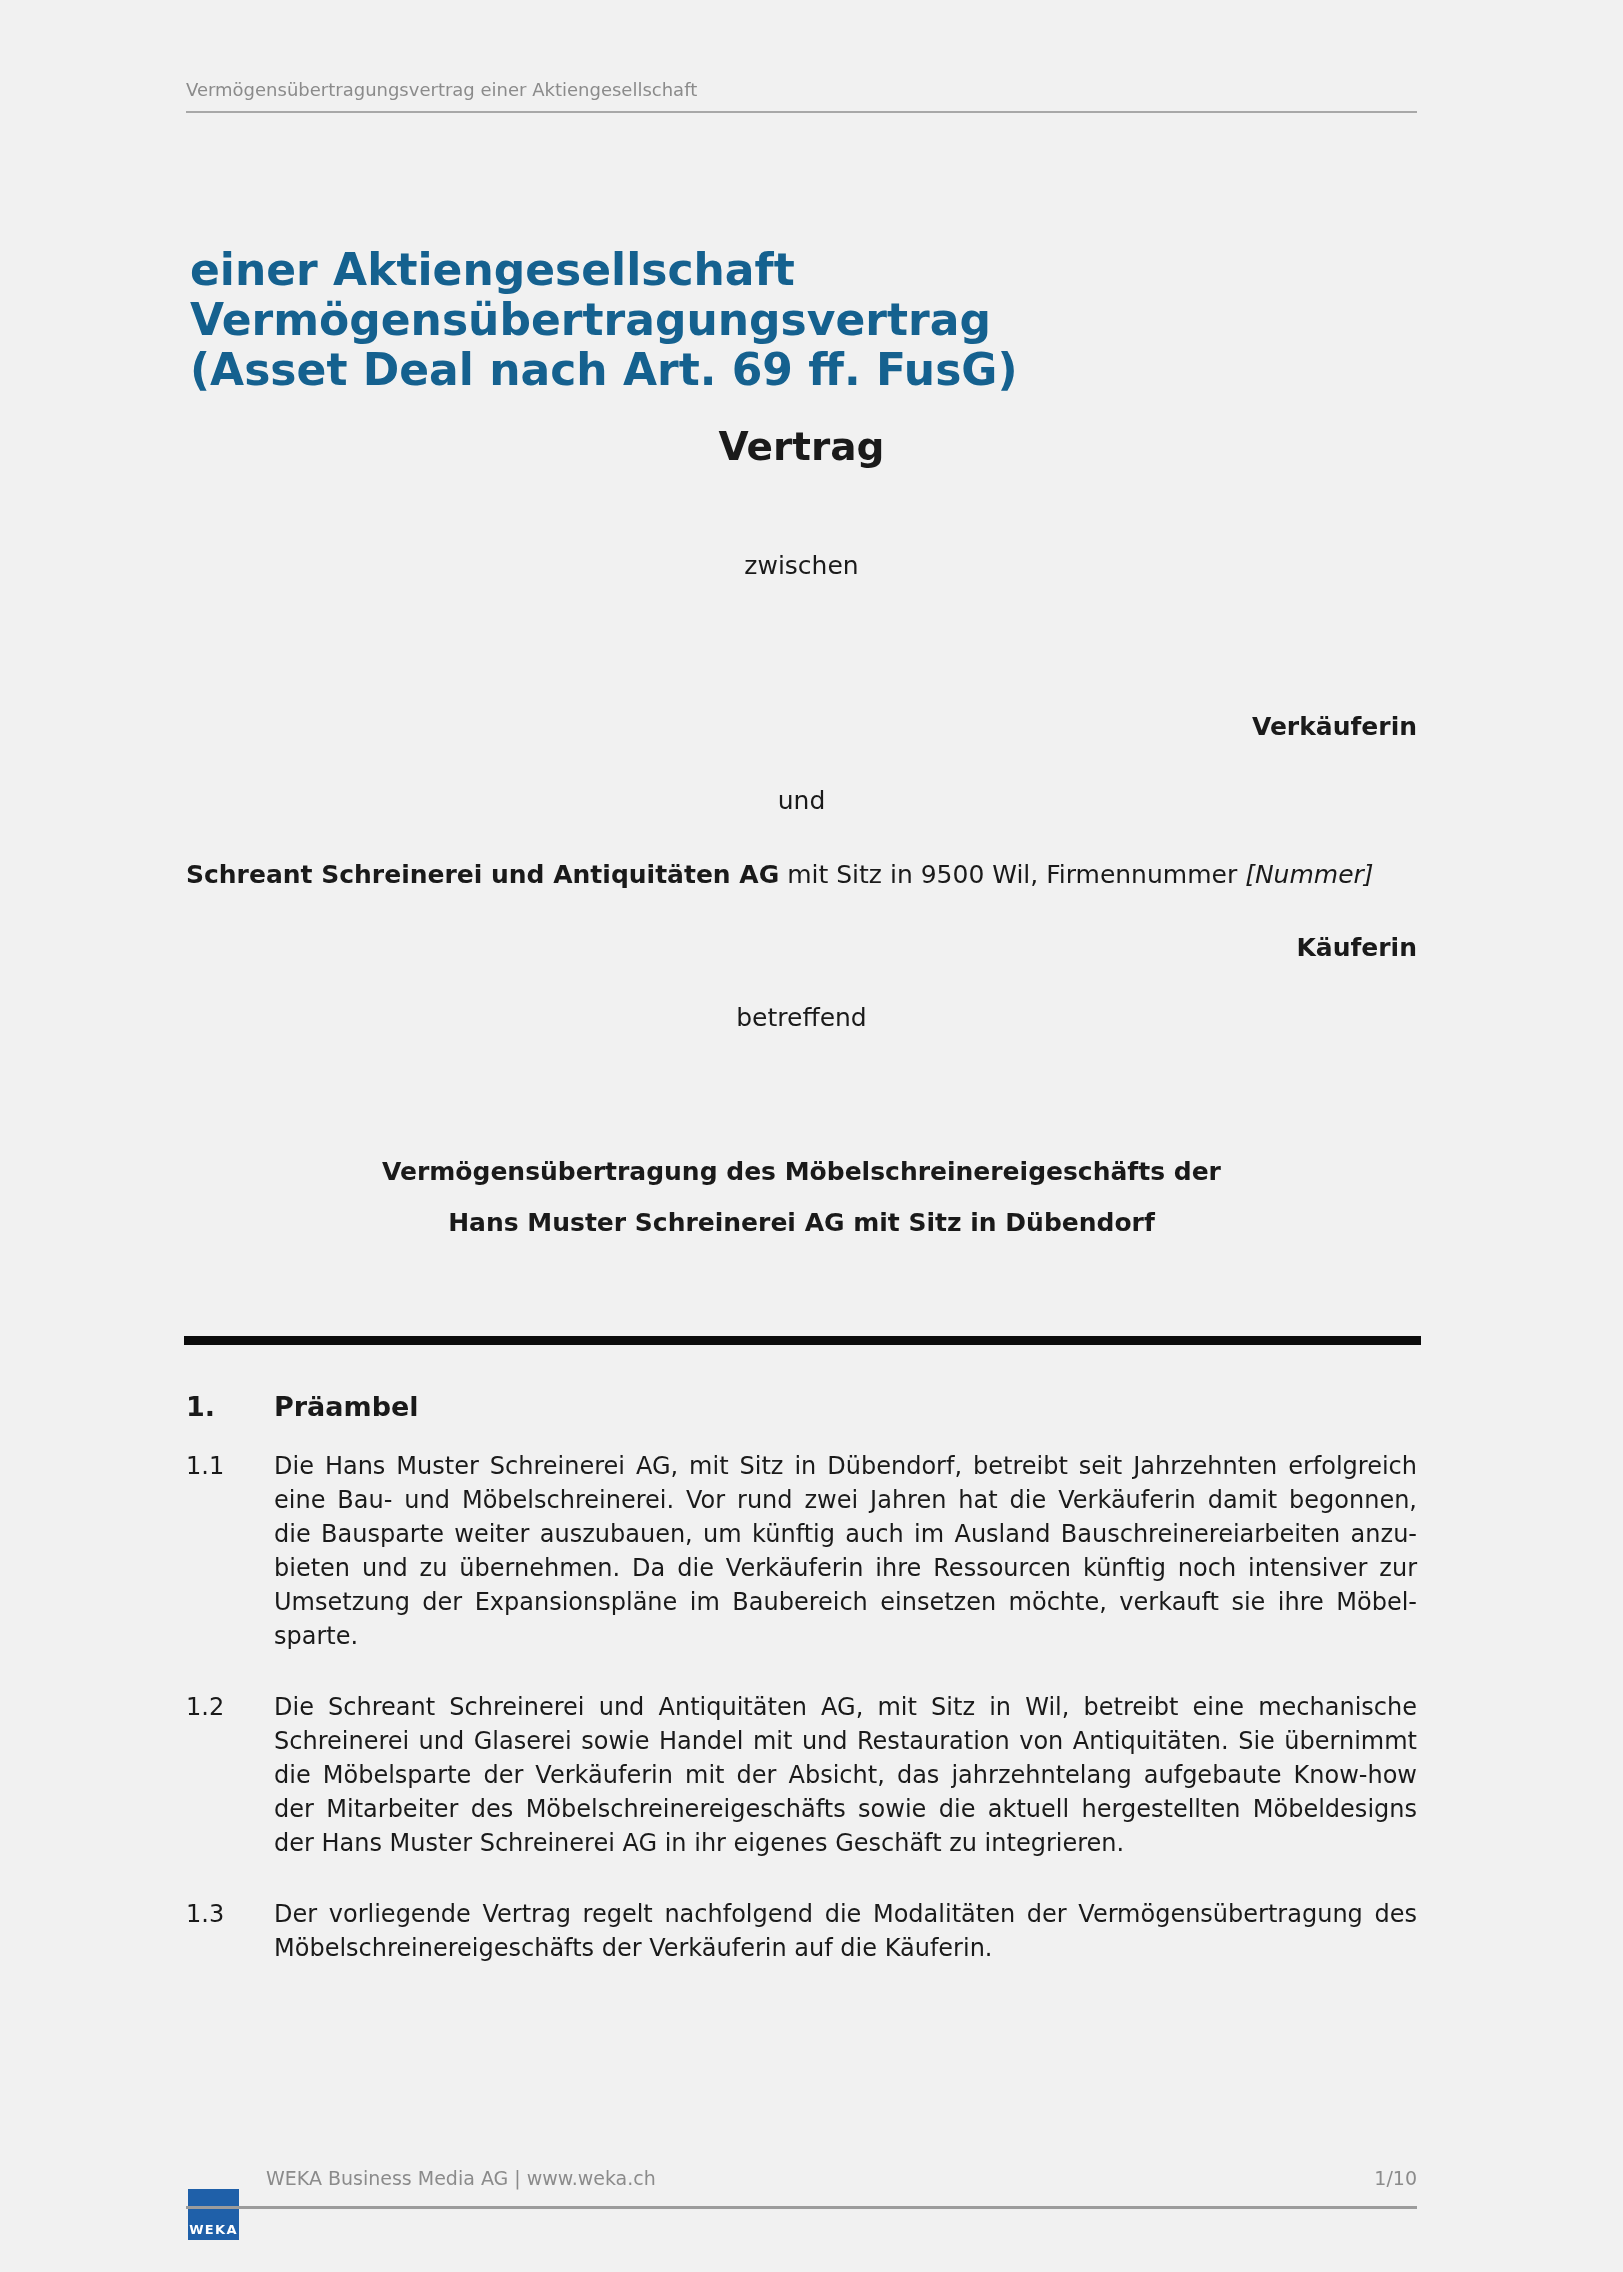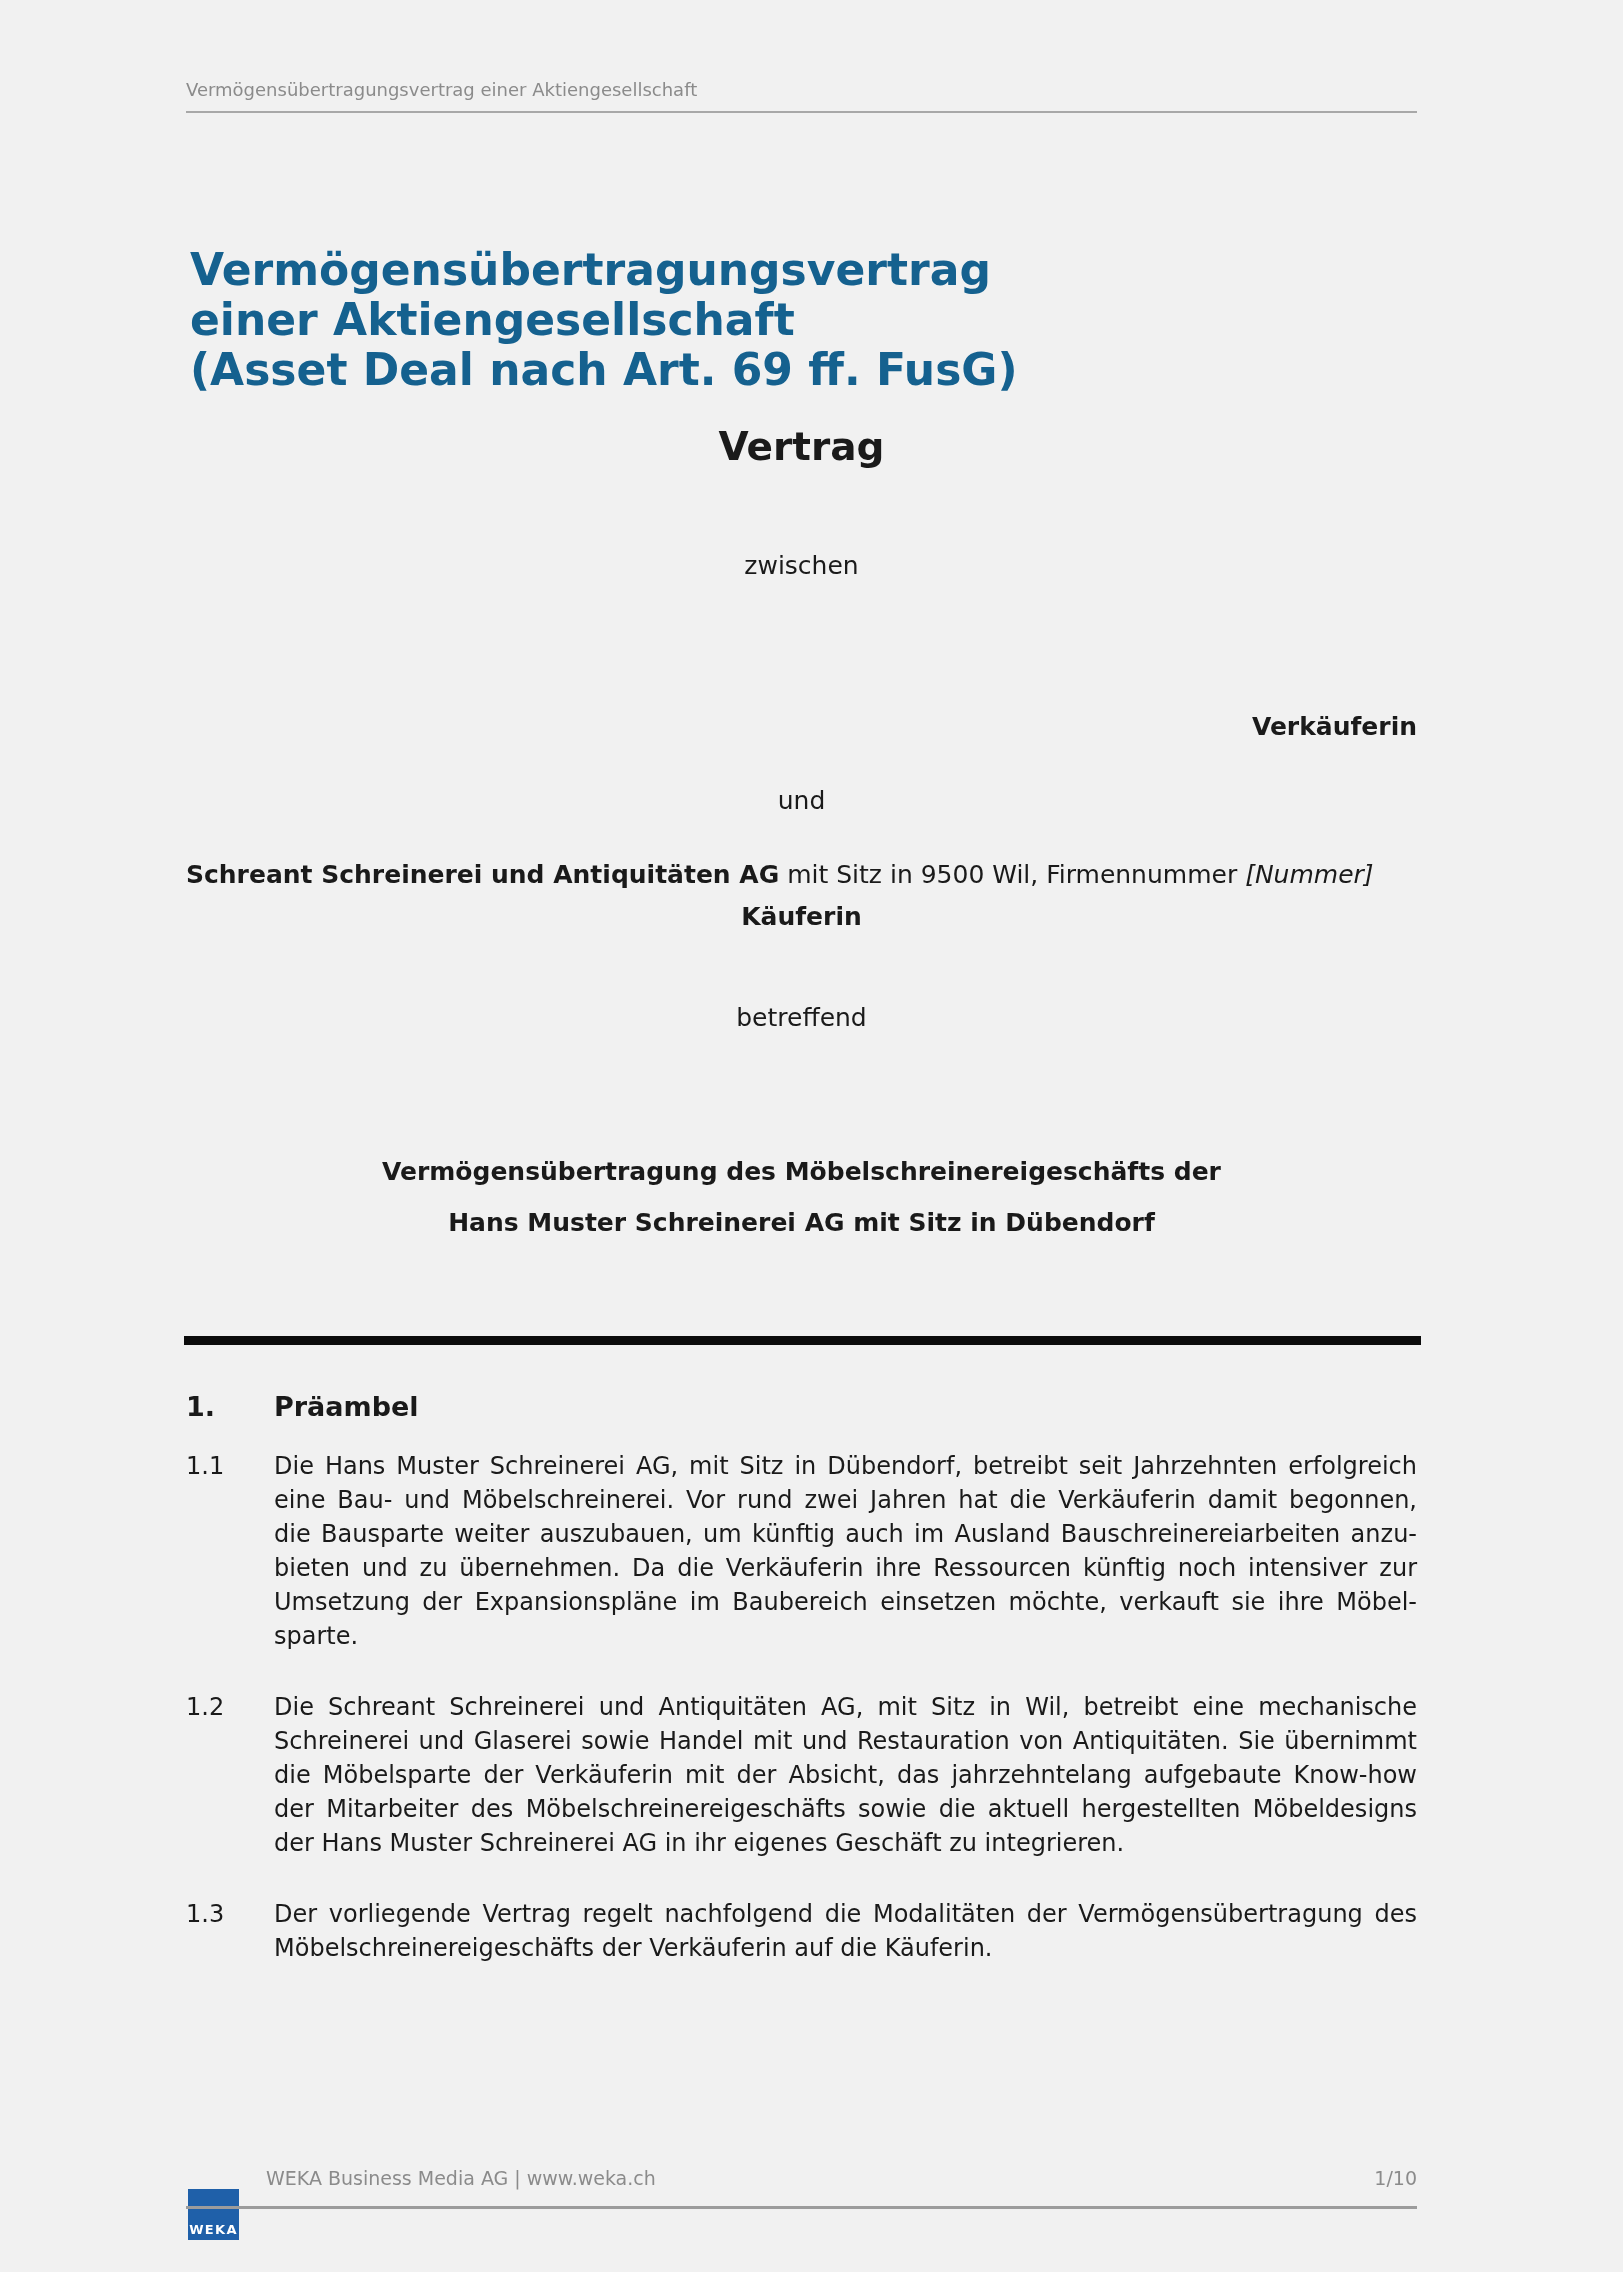--- a/index.html
+++ b/index.html
@@ -23,21 +23,21 @@
   .right{text-align:right;}
   .fs38{font-size:25px;line-height:30px;}
   .bold{font-weight:bold;}
   .it{font-style:italic;}
   .vertrag{top:423px;font-size:39px;line-height:47px;font-weight:bold;}
   .zwischen{top:551px;}
   .party1{top:638px;}
   .role1{top:712px;}
   .und{top:786px;}
   .party2{top:860px;}
-  .role2{top:902px;text-align:center;}
+  .role2{top:933px;}
   .betreffend{top:1003px;}
   .subject1{top:1157px;}
   .subject2{top:1208px;}
   .black-rule{left:184px;top:1336px;width:1237px;height:9px;background:#0c0c0c;}
   
   .sections{left:186px;top:1390px;width:1231px;}
   .sec-heading{font-size:27px;line-height:34px;font-weight:bold;margin-bottom:25px;}
   .sec-num{display:inline-block;width:88px;}
   .para-row{display:flex;margin-bottom:37px;font-size:24px;line-height:34px;}
   .para-num{width:88px;flex:0 0 88px;}
@@ -57,22 +57,22 @@
 </style>
 </head>
 <body>
 
 <div class="page">
 
   <div class="abs header-title">Vermögensübertragungsvertrag einer Aktiengesellschaft</div>
   <div class="abs header-rule"></div>
 
   <div class="abs doc-title" style="color: rgb(21, 97, 143);">
+      <div>einer Aktiengesellschaft</div>
       <div>Vermögensübertragungsvertrag</div>
-      <div>einer Aktiengesellschaft</div>
       <div>(Asset Deal nach Art. 69 ff. FusG)</div>
     </div>
 
   <div class="abs strip center vertrag">Vertrag</div>
 
   <div class="abs strip center fs38 zwischen">zwischen</div>
 
 
   <div class="abs strip right fs38 bold role1">Verkäuferin</div>
 

